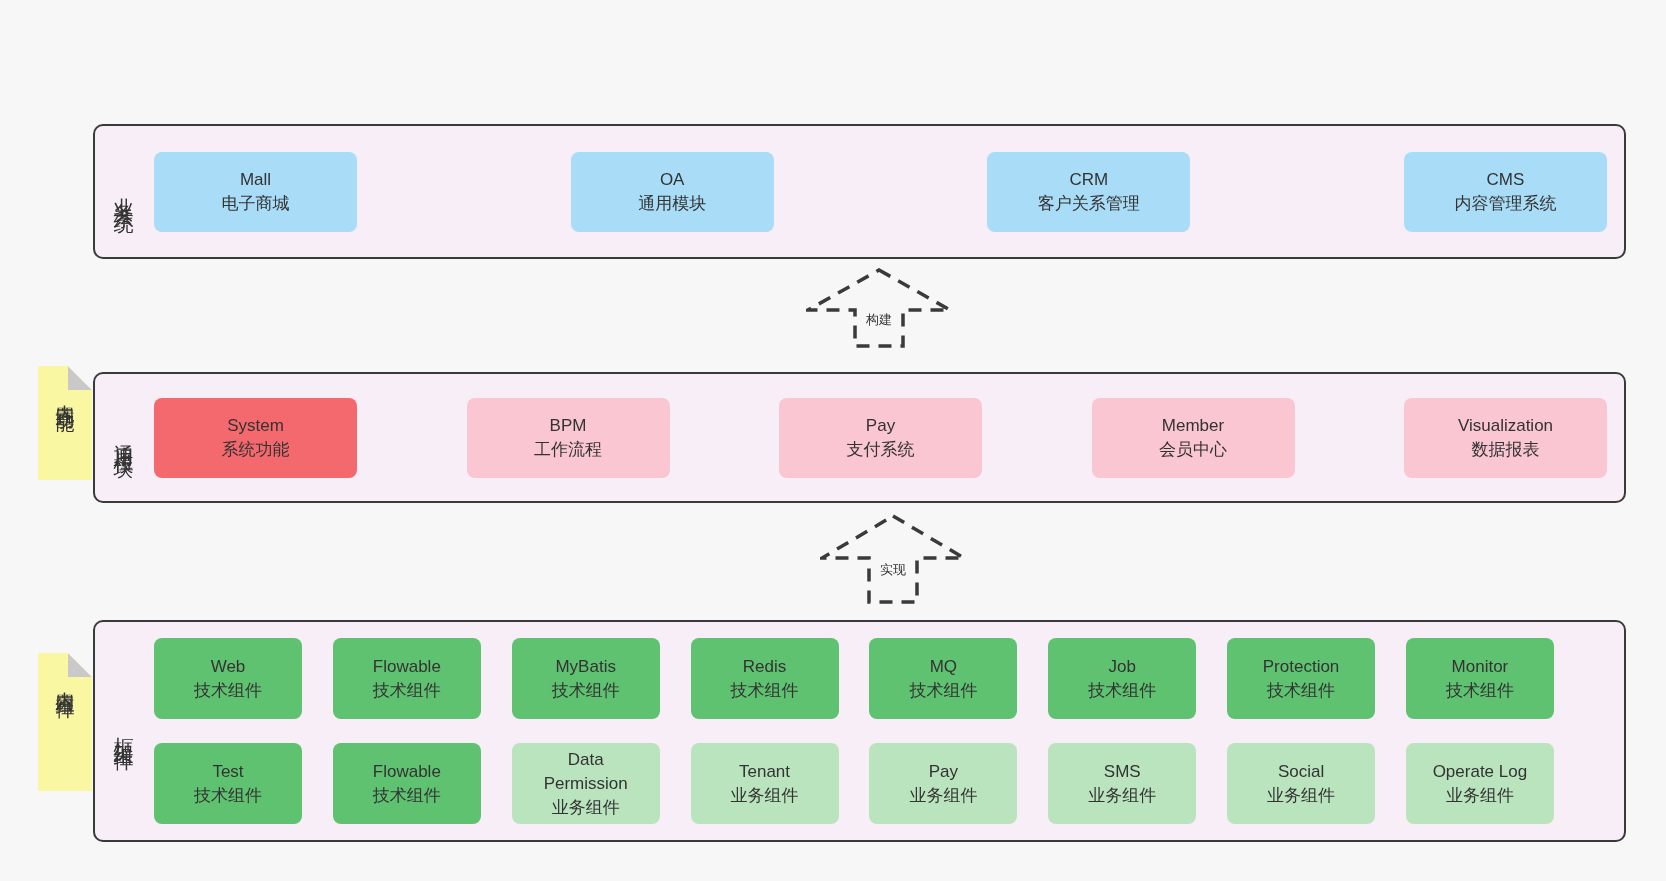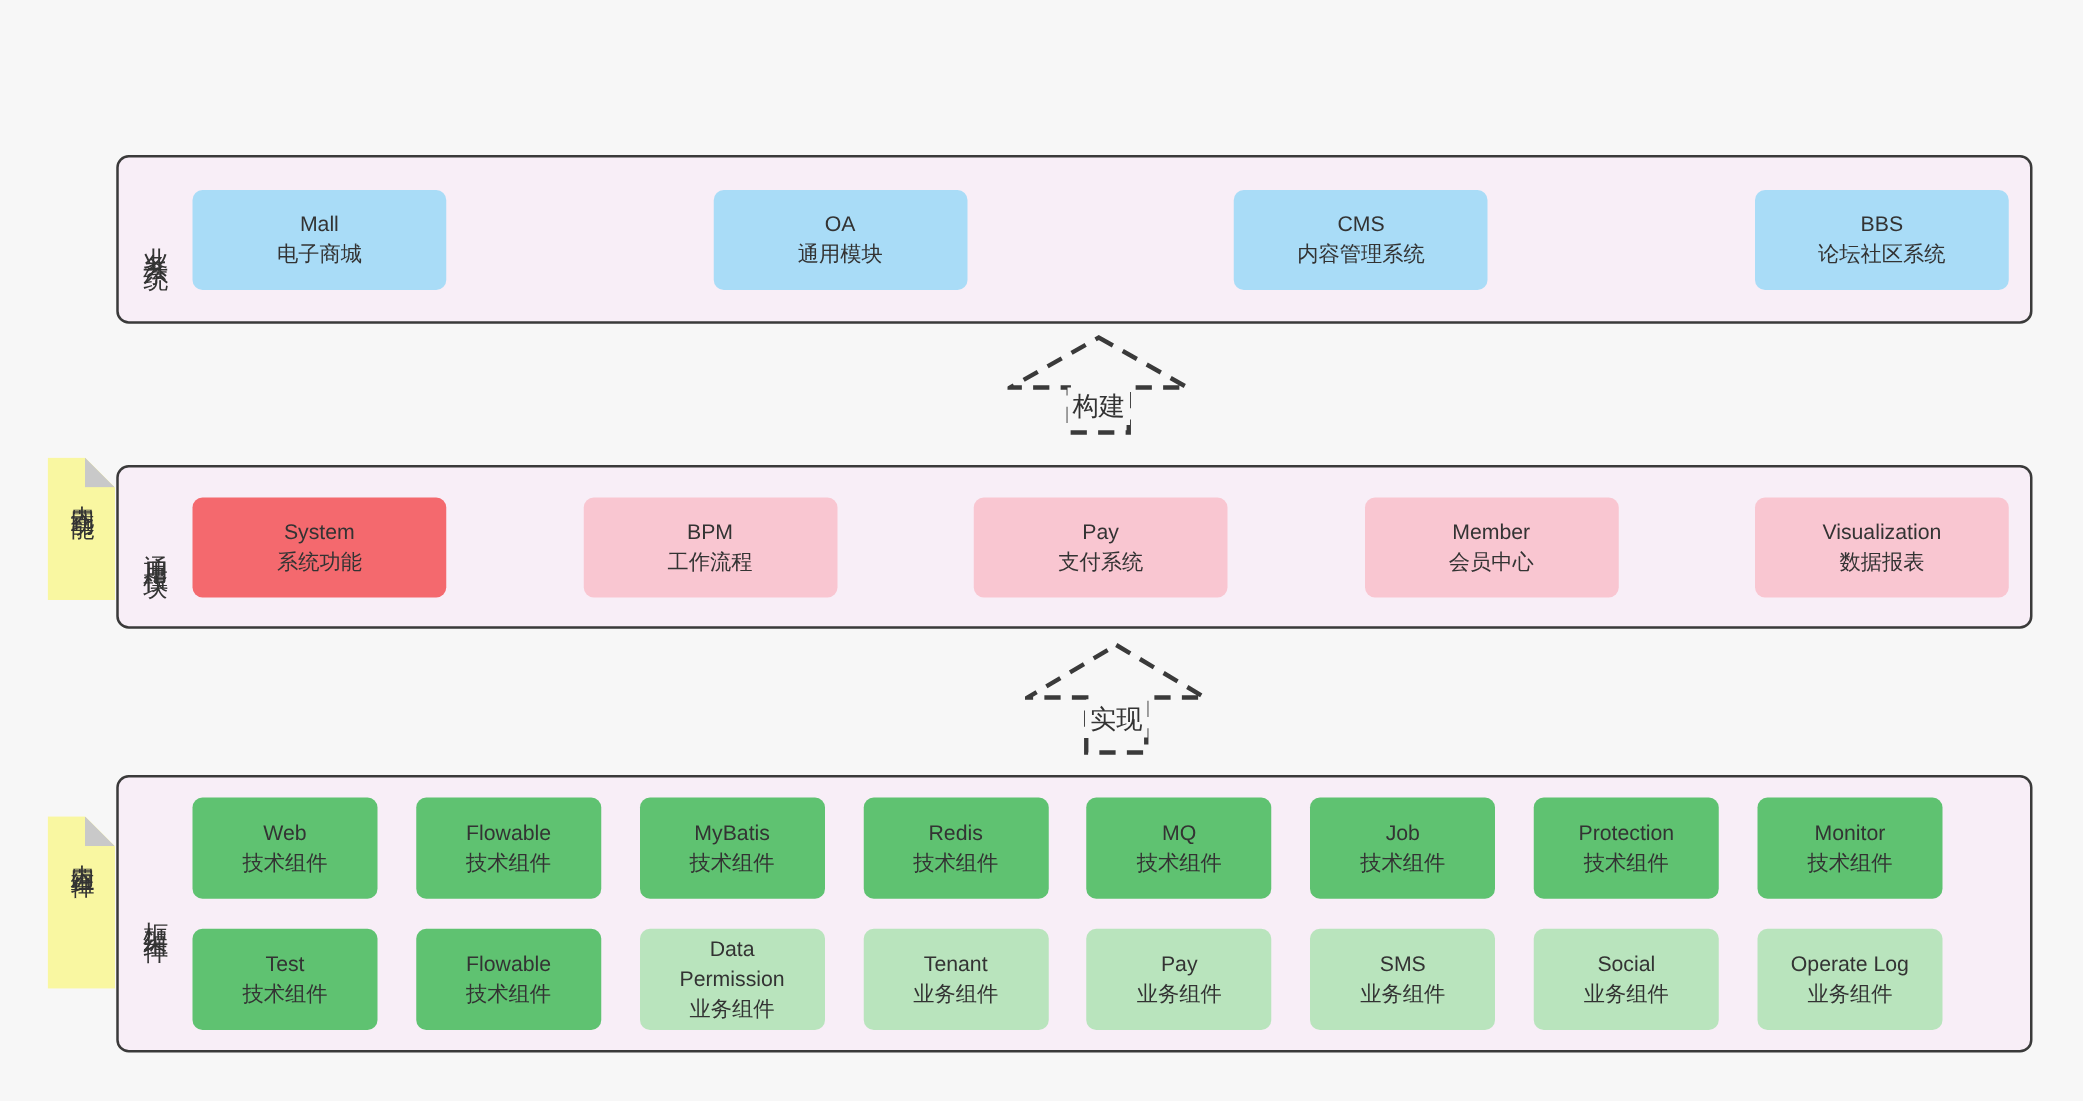--- a/index.html
+++ b/index.html
@@ -85,21 +85,21 @@
   }
   .arrow svg { display: block; width: 100%; height: 100%; }
   .arrow-build     { left: 806px; top: 268px; width: 146px; height: 80px; }
   .arrow-implement { left: 820px; top: 514px; width: 146px; height: 90px; }
   .arrow-label {
     position: absolute;
     left: 50%;
     transform: translateX(-50%);
     background: var(--page-bg, #f7f7f7);
     padding: 1px 4px;
-    font-size: 21px;
+    font-size: 13px;
     color: #333;
     white-space: nowrap;
   }
   .arrow-build .arrow-label     { top: 42px; }
   .arrow-implement .arrow-label { top: 46px; }
 
   
   .note {
     position: absolute;
     left: 38px;
@@ -135,26 +135,26 @@
     <div class="row">
       <div class="card c-blue w-wide">
         <div>Mall</div>
         <div>电子商城</div>
       </div>
       <div class="card c-blue w-wide">
         <div>OA</div>
         <div>通用模块</div>
       </div>
       <div class="card c-blue w-wide">
+        <div>CRM</div>
+        <div>客户关系管理</div>
+      </div>
+      <div class="card c-blue w-wide">
         <div>CMS</div>
         <div>内容管理系统</div>
-      </div>
-      <div class="card c-blue w-wide">
-        <div>BBS</div>
-        <div>论坛社区系统</div>
       </div>
     </div>
   </div>
 </div>
 
 <div class="arrow arrow-build">
   <svg viewBox="0 0 146 80" preserveAspectRatio="none">
     <polygon points="73,2 144,42 97,42 97,78 49,78 49,42 2,42" fill="none" stroke="#3a3a3a" stroke-width="3.5" stroke-dasharray="13,9"></polygon>
   </svg>
   <span class="arrow-label">构建</span>

